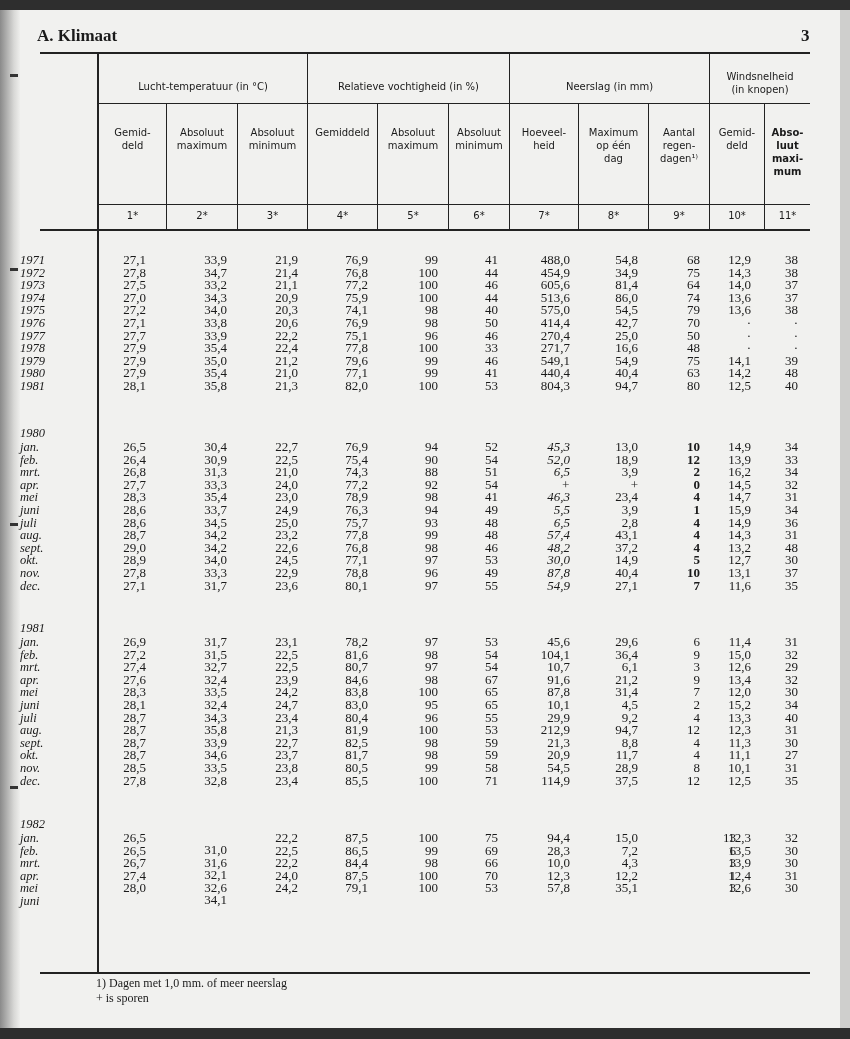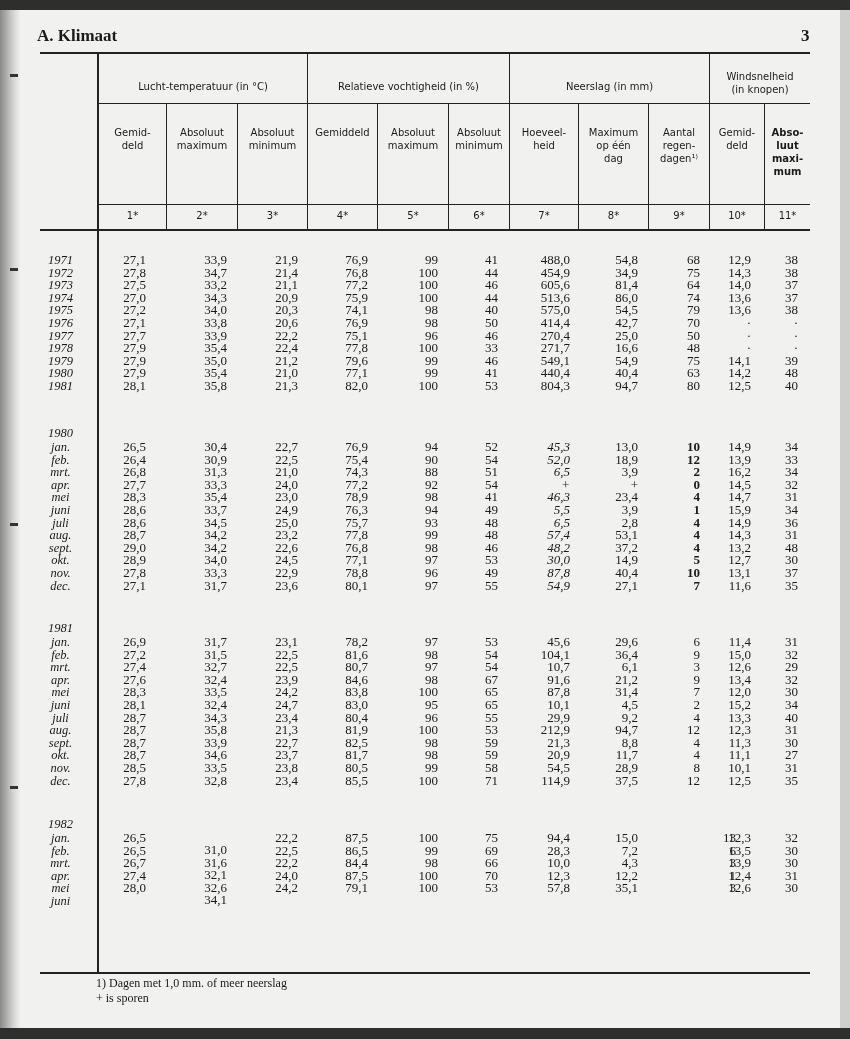--- a/index.html
+++ b/index.html
@@ -9,21 +9,21 @@
   .binding { position:absolute; left:0; top:10px; width:20px; height:1020px; background:linear-gradient(90deg,#8a8a8a,#d8d8d6 70%,#eeeeec); }
   .bottomband { position:absolute; left:0; top:1028px; width:850px; height:11px; background:#2e2e2e; }
   .rightedge { position:absolute; left:840px; top:10px; width:10px; height:1020px; background:#cfcfcd; }
   .binding-mark { position:absolute; width:8px; height:3px; background:#333; left:10px; }
   .title { position:absolute; left:37px; top:26px; font-size:17px; font-weight:bold; font-family:"Liberation Serif", serif; }
   .pagenum { position:absolute; left:801px; top:26px; font-size:17px; font-weight:bold; }
   .hline { position:absolute; background:#222; }
   .vline { position:absolute; background:#222; }
   .hdr { position:absolute; font-family:"DejaVu Sans", sans-serif; font-size:10px; text-align:center; line-height:13px; color:#1a1a1a;margin-top:8px; }
   .colnum { position:absolute; font-family:"DejaVu Sans", sans-serif; font-size:10px; text-align:center; top:210px; }
-  .rowlabels { position:absolute; left:48px; font-style:italic; font-size:12.5px; line-height:12.6px;text-align:center; }
+  .rowlabels { position:absolute; left:20px; font-style:italic; font-size:12.5px; line-height:12.6px; }
   .rowlabels div { height:12.6px; }
   .col { position:absolute; font-size:13px; line-height:12.6px; text-align:right; }
   .col div { height:12.6px; }
   .footnote { position:absolute; left:96px; font-size:12px; font-family:"Liberation Serif", serif; }
 </style>
 </head>
 <body>
 
 <div class="topband"></div>
 <div class="page"></div>
@@ -415,21 +415,21 @@
       <div>54,9</div>
     </div>
     <div class="col" style="top: 441px; left: 578px; width: 60px;">
       <div>13,0</div>
       <div>18,9</div>
       <div>3,9</div>
       <div>+</div>
       <div>23,4</div>
       <div>3,9</div>
       <div>2,8</div>
-      <div>53,1</div>
+      <div>43,1</div>
       <div>37,2</div>
       <div>14,9</div>
       <div>40,4</div>
       <div>27,1</div>
     </div>
     <div class="col" style="top: 441px; left: 640px; width: 60px; font-weight: bold;">
       <div>10</div>
       <div>12</div>
       <div>2</div>
       <div>0</div>

